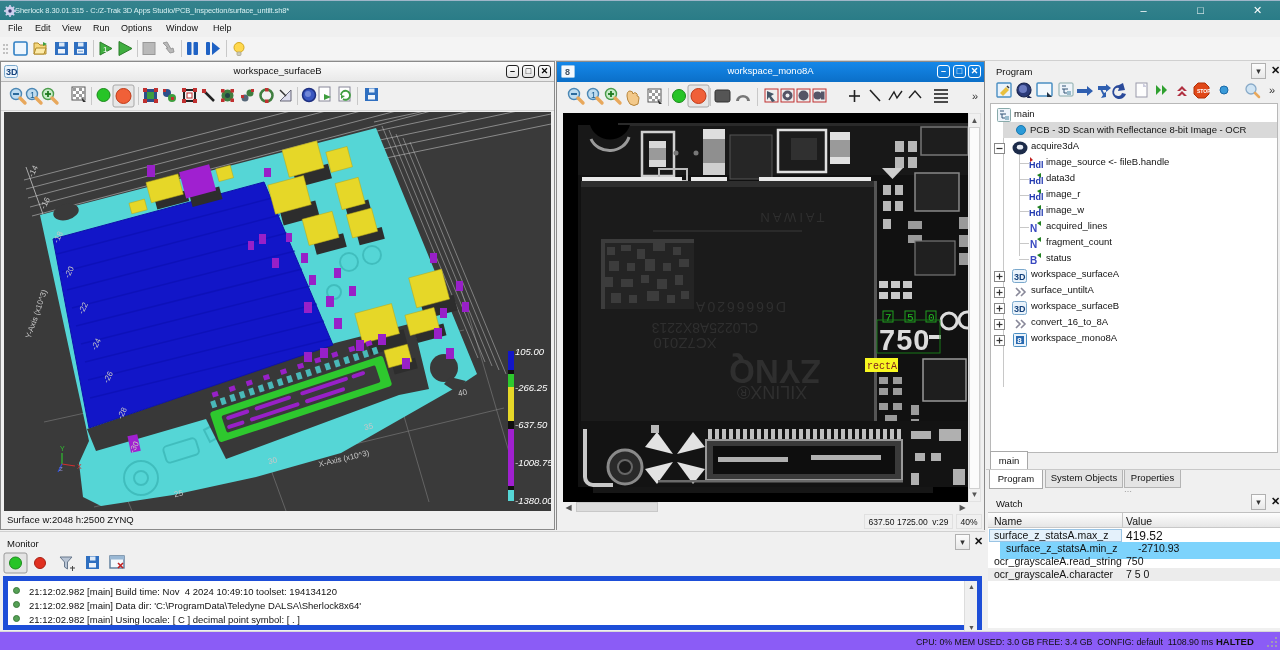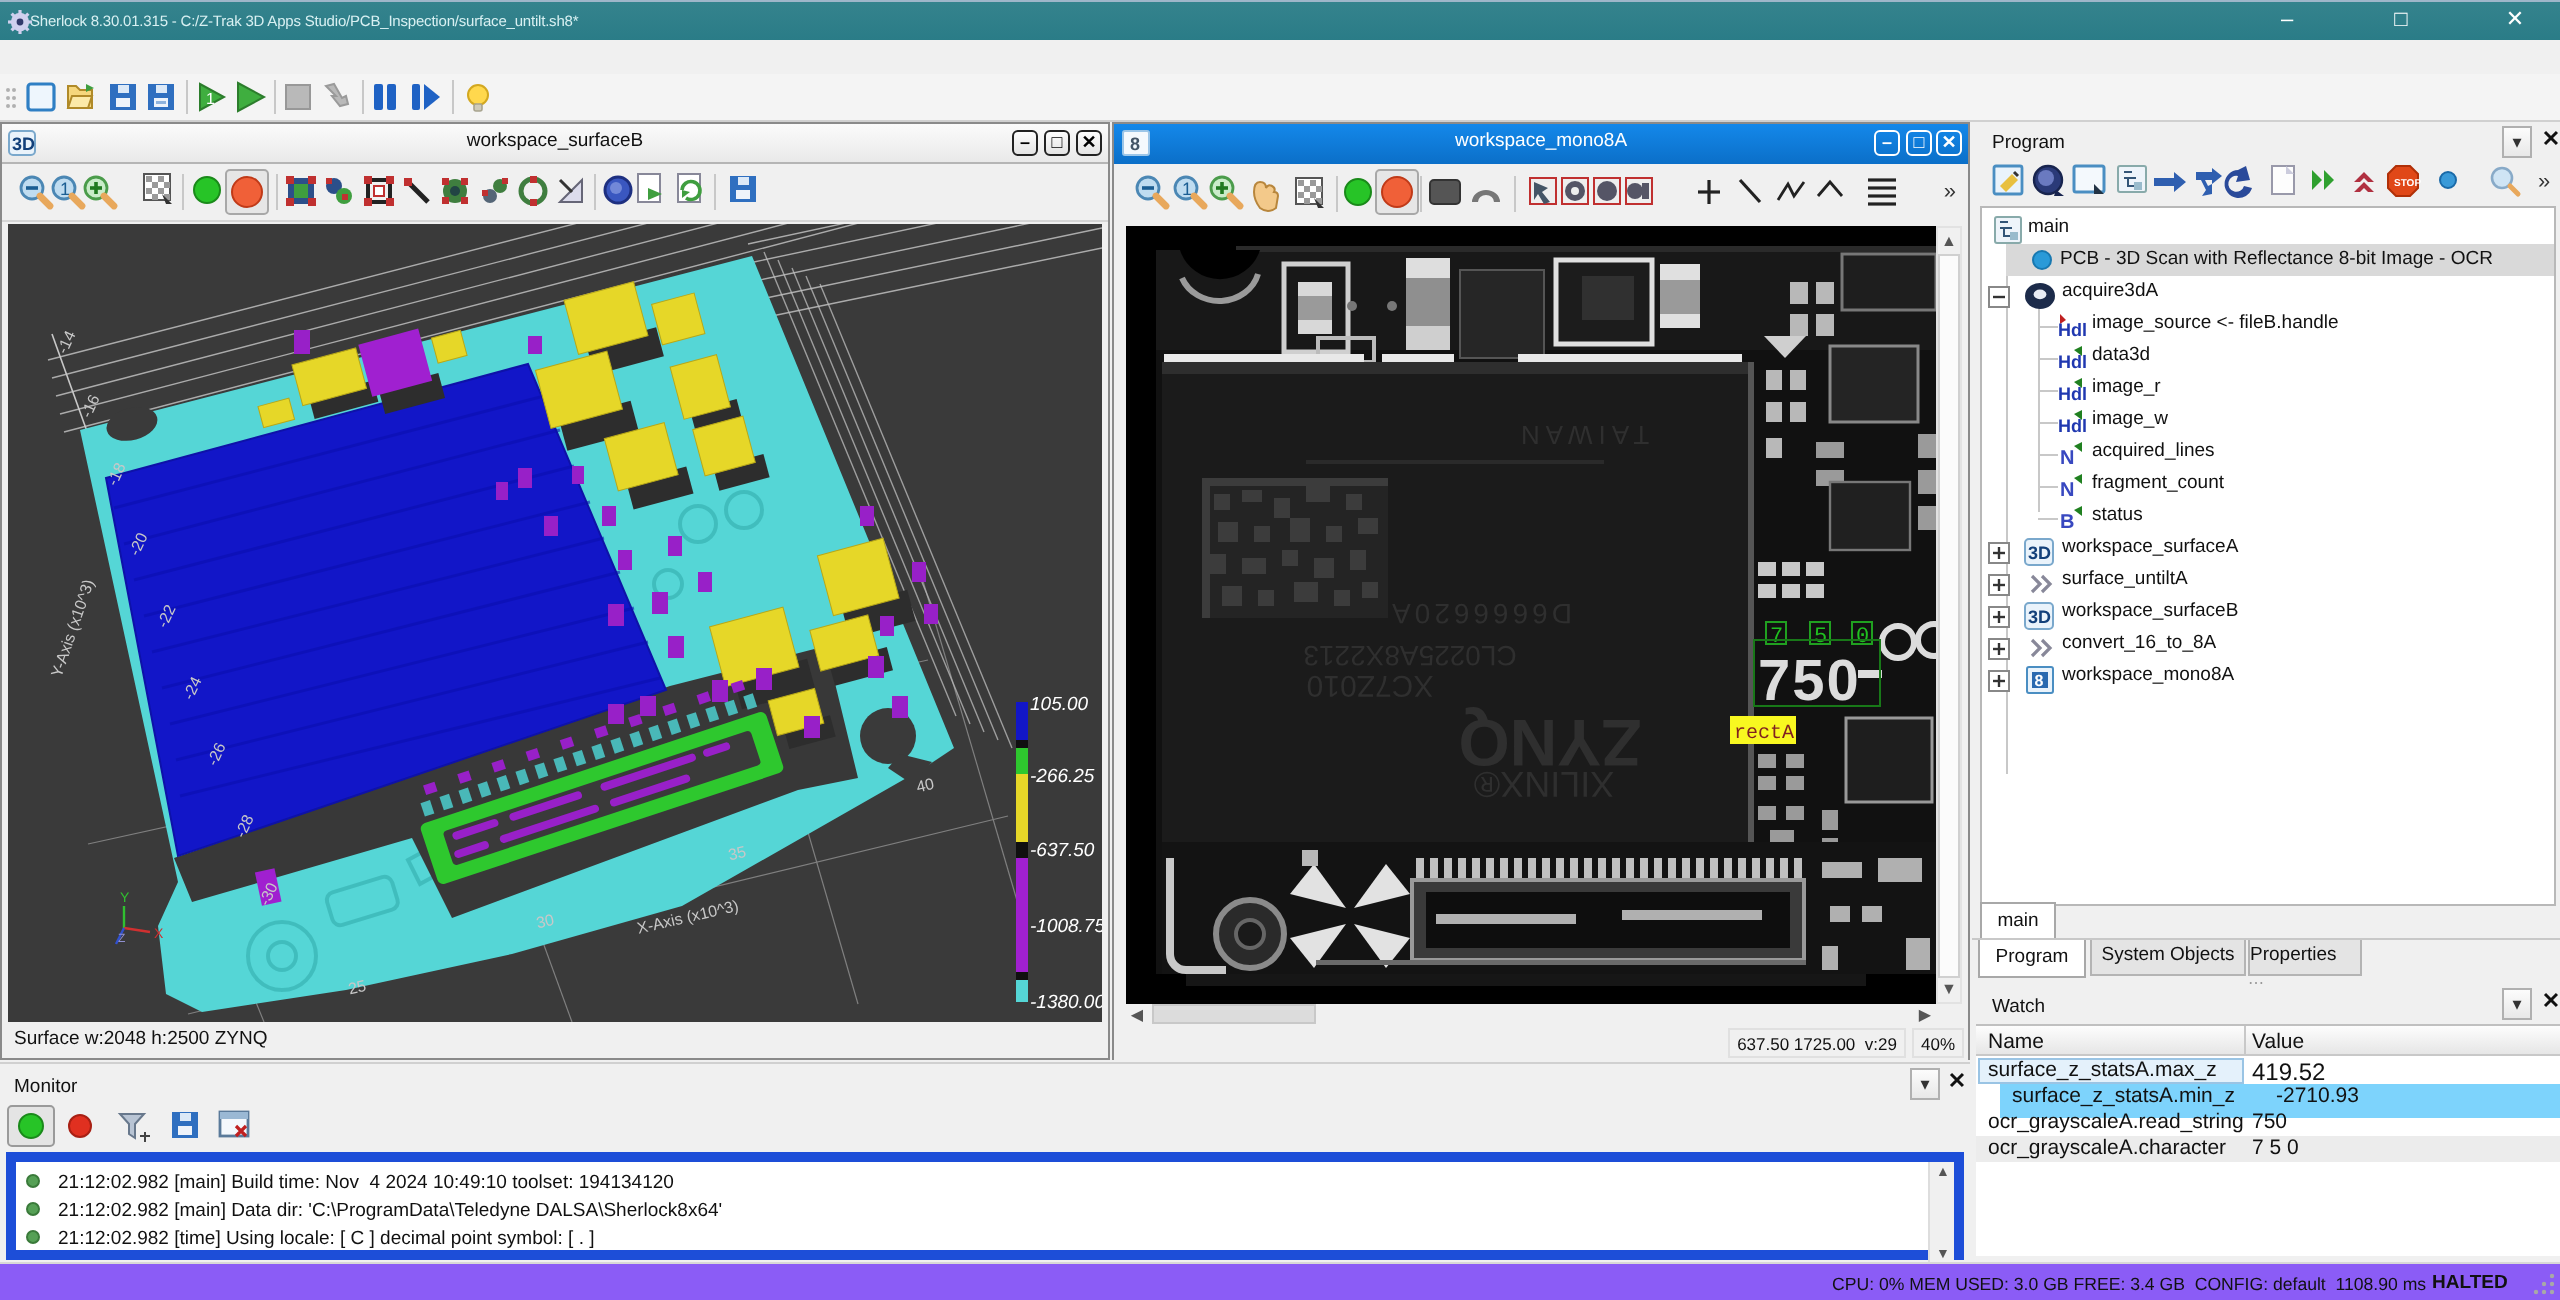--- a/index.html
+++ b/index.html
@@ -60,20 +60,29 @@
           <line x1="10.2" y1="1.8" x2="1.8" y2="10.2"></line>
         </g>
         <circle cx="6" cy="6" r="1.7" fill="#31396b"></circle>
       </svg>
     <span id="titletext">Sherlock 8.30.01.315 - C:/Z-Trak 3D Apps Studio/PCB_Inspection/surface_untilt.sh8*</span>
     <div class="winbtn" style="left:1121px;">–</div>
     <div class="winbtn" style="left:1178px;">□</div>
     <div class="winbtn" style="left:1235px;">✕</div>
   </div>
 
+  <div id="menubar">
+    <span class="menuitem" style="left:8px">File</span>
+    <span class="menuitem" style="left:35px">Edit</span>
+    <span class="menuitem" style="left:62px">View</span>
+    <span class="menuitem" style="left:93px">Run</span>
+    <span class="menuitem" style="left:121px">Options</span>
+    <span class="menuitem" style="left:166px">Window</span>
+    <span class="menuitem" style="left:213px">Help</span>
+  </div>
 
   <div id="maintoolbar">
     <svg class="abs" style="left:0;top:0" width="260" height="24" viewBox="0 0 260 24">
       <g fill="#b0b0b0">
           <circle cx="4" cy="8" r="1"></circle>
           <circle cx="4" cy="12" r="1"></circle>
           <circle cx="4" cy="16" r="1"></circle>
           <circle cx="7" cy="8" r="1"></circle>
           <circle cx="7" cy="12" r="1"></circle>
           <circle cx="7" cy="16" r="1"></circle>
@@ -982,21 +991,21 @@
           <text x="4.2" y="10" font-size="8" font-weight="bold" fill="#fff" font-family="Liberation Sans">8</text>
         </svg>
       <span class="treerow" style="left:40px;top:228px">workspace_mono8A</span>
     </div>
 
     <div class="abs" style="left:4px;top:390px;width:38px;height:18px;background:#fff;border:1px solid #a8a8a8;border-bottom:none;font-size:9.5px;color:#111;text-align:center;line-height:17px">main</div>
     <div class="abs" style="left:0px;top:408px;width:294px;height:1px;background:#c8c8c8"></div>
 
     <div class="abs" style="left:3px;top:409px;width:54px;height:19px;background:#fff;border:1px solid #a8a8a8;border-top:none;font-size:9.5px;color:#111;text-align:center;line-height:17px">Program</div>
     <div class="abs" style="left:59px;top:409px;width:78px;height:18px;background:#e4e4e4;border:1px solid #b4b4b4;border-top:none;font-size:9.5px;color:#111;text-align:center;line-height:16px">System Objects</div>
-    <div class="abs" style="left:138px;top:409px;width:57px;height:18px;background:#e4e4e4;border:1px solid #b4b4b4;border-top:none;font-size:9.5px;color:#111;line-height:16px">Properties</div>
+    <div class="abs" style="left:138px;top:409px;width:57px;height:18px;background:#e4e4e4;border:1px solid #b4b4b4;border-top:none;font-size:9.5px;color:#111;text-align:center;line-height:16px">Properties</div>
     <div class="abs" style="left:138px;top:429px;width:18px;height:3px;color:#999;font-size:8px;line-height:3px">⋯</div>
 
     <div class="abs" style="left:10px;top:437px;font-size:9.5px;color:#111">Watch</div>
     <div class="abs" style="left:265px;top:433px;width:15px;height:16px;border:1px solid #b0b0b0;background:linear-gradient(#fcfcfc,#e8e8e8);text-align:center;font-size:9px;line-height:15px;color:#333">▾</div>
     <div class="abs" style="left:282px;top:433px;width:15px;height:16px;background:#f0f0f0;text-align:center;font-size:11px;line-height:15px;color:#111;font-weight:bold">✕</div>
     <div class="abs" style="left:2px;top:451px;width:292px;height:116px;background:#fff;border-top:1px solid #c0c0c0">
       <div class="abs" style="left:0;top:0;width:292px;height:15px;background:linear-gradient(#fdfdfd,#e6e6e6);border-bottom:1px solid #c8c8c8">
         <span style="position:absolute;left:6px;top:2px;font-size:10.5px;color:#111">Name</span>
         <span style="position:absolute;left:138px;top:2px;font-size:10.5px;color:#111">Value</span>
         <div class="abs" style="left:134px;top:0;width:1px;height:15px;background:#c8c8c8"></div>
@@ -1041,21 +1050,21 @@
           <rect x="0" y="0" width="14" height="3.5" fill="#9ab8d4"></rect>
           <path d="M8 7 l5 5 M13 7 l-5 5" stroke="#c02020" stroke-width="1.6"></path>
         </g>
     </svg>
     <div class="abs" style="left:3px;top:44px;width:979px;height:54px;background:#fff;border:5px solid #1d4ed8">
       <div class="abs" style="left:5px;top:6px;width:7px;height:7px;border-radius:50%;background:#55a055;border:1px solid #3a7a3a"></div>
       <span style="position:absolute;left:21px;top:5px;font-size:9.5px;color:#111">21:12:02.982 [main] Build time: Nov&nbsp; 4 2024 10:49:10 toolset: 194134120</span>
       <div class="abs" style="left:5px;top:20px;width:7px;height:7px;border-radius:50%;background:#55a055;border:1px solid #3a7a3a"></div>
       <span style="position:absolute;left:21px;top:19px;font-size:9.5px;color:#111">21:12:02.982 [main] Data dir: 'C:\ProgramData\Teledyne DALSA\Sherlock8x64'</span>
       <div class="abs" style="left:5px;top:34px;width:7px;height:7px;border-radius:50%;background:#55a055;border:1px solid #3a7a3a"></div>
-      <span style="position:absolute;left:21px;top:33px;font-size:9.5px;color:#111">21:12:02.982 [time] Using locale: [ C ] decimal point symbol: [ . ]</span>
+      <span style="position:absolute;left:21px;top:33px;font-size:9.5px;color:#111">21:12:02.982 [main] Using locale: [ C ] decimal point symbol: [ . ]</span>
       <div class="abs" style="right:0px;top:0px;width:13px;height:52px;background:#f0f0f0;border-left:1px solid #ddd">
         <div style="position:absolute;top:0;left:0;width:13px;height:11px;font-size:7px;color:#555;text-align:center;line-height:11px">▲</div>
         <div style="position:absolute;bottom:0;left:0;width:13px;height:11px;font-size:7px;color:#555;text-align:center;line-height:11px">▼</div>
       </div>
     </div>
   </div>
 
   <div id="statusbar">
     <span style="position:absolute;left:916px;top:5px;font-size:8.8px">CPU: 0% MEM USED: 3.0 GB FREE: 3.4 GB&nbsp; CONFIG: default&nbsp; 1108.90 ms</span>
     <span style="position:absolute;left:1216px;top:4px;font-size:9.5px;font-weight:bold">HALTED</span>

